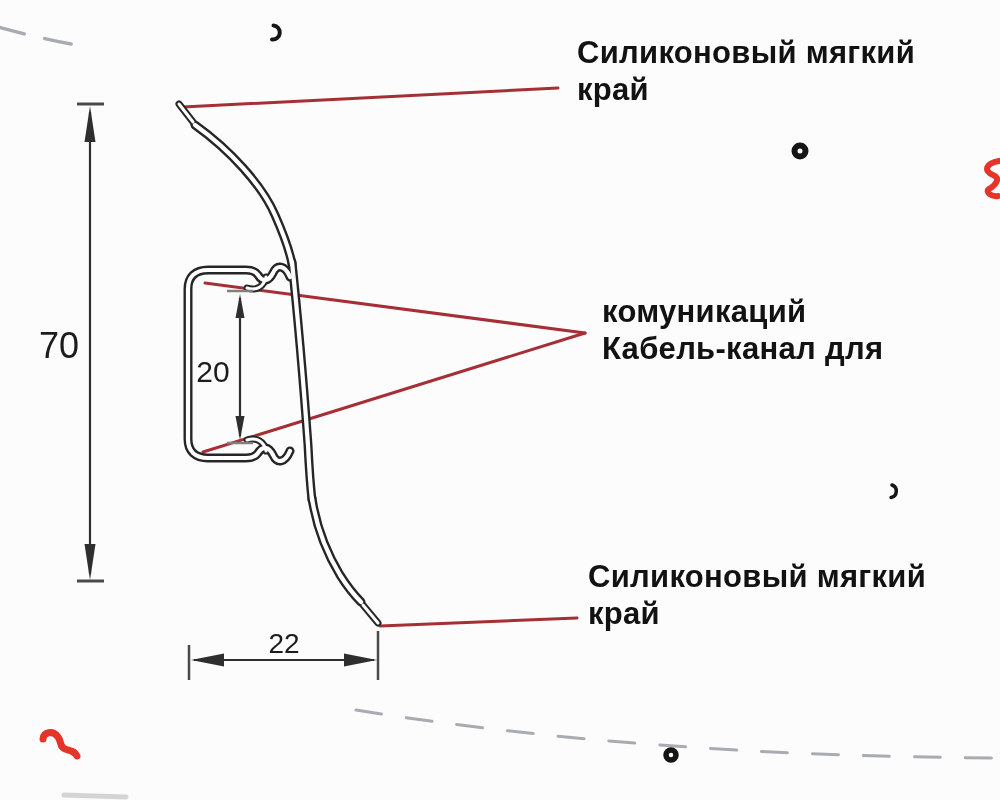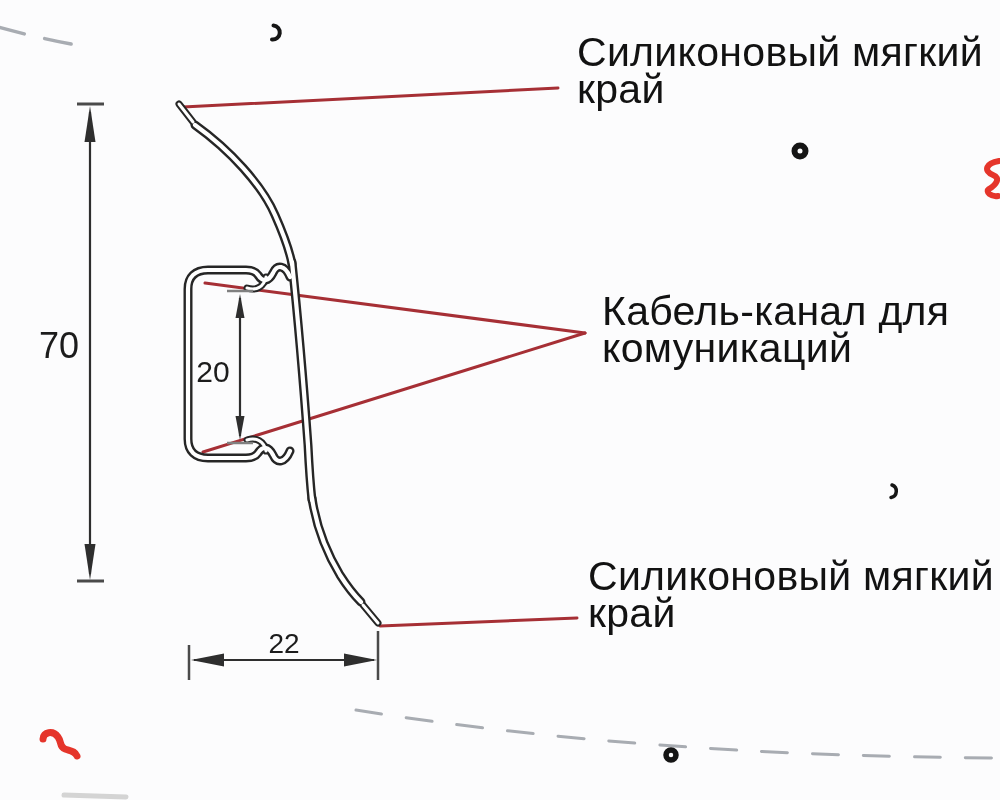--- a/index.html
+++ b/index.html
@@ -16,22 +16,22 @@
     width: 1000px;
     height: 800px;
   }
   svg.drawing {
     position: absolute;
     left: 0;
     top: 0;
   }
   .label {
     position: absolute;
-    font-weight: 400;
-    font-size: 41px;
+    font-weight: 700;
+    font-size: 31px;
     line-height: 37px;
     color: #121212;
     letter-spacing: 0.3px;
     white-space: nowrap;
   }
   .dim-text {
     font-family: "Liberation Sans", sans-serif;
     fill: #1c1c1c;
   }
 </style>
@@ -126,22 +126,22 @@
       <text class="dim-text" x="284" y="643" font-size="28" text-anchor="middle" dominant-baseline="central">22</text>
     </g>
   </svg>
 
   <div class="label" style="left:577px; top:34px;">
     <div>Силиконовый мягкий</div>
     <div>край</div>
   </div>
 
   <div class="label" style="left:602px; top:293px;">
+    <div>комуникаций</div>
     <div>Кабель-канал для</div>
-    <div>комуникаций</div>
   </div>
 
   <div class="label" style="left:588px; top:558px;">
     <div>Силиконовый мягкий</div>
     <div>край</div>
   </div>
 
 </div>
 
 </body></html>

